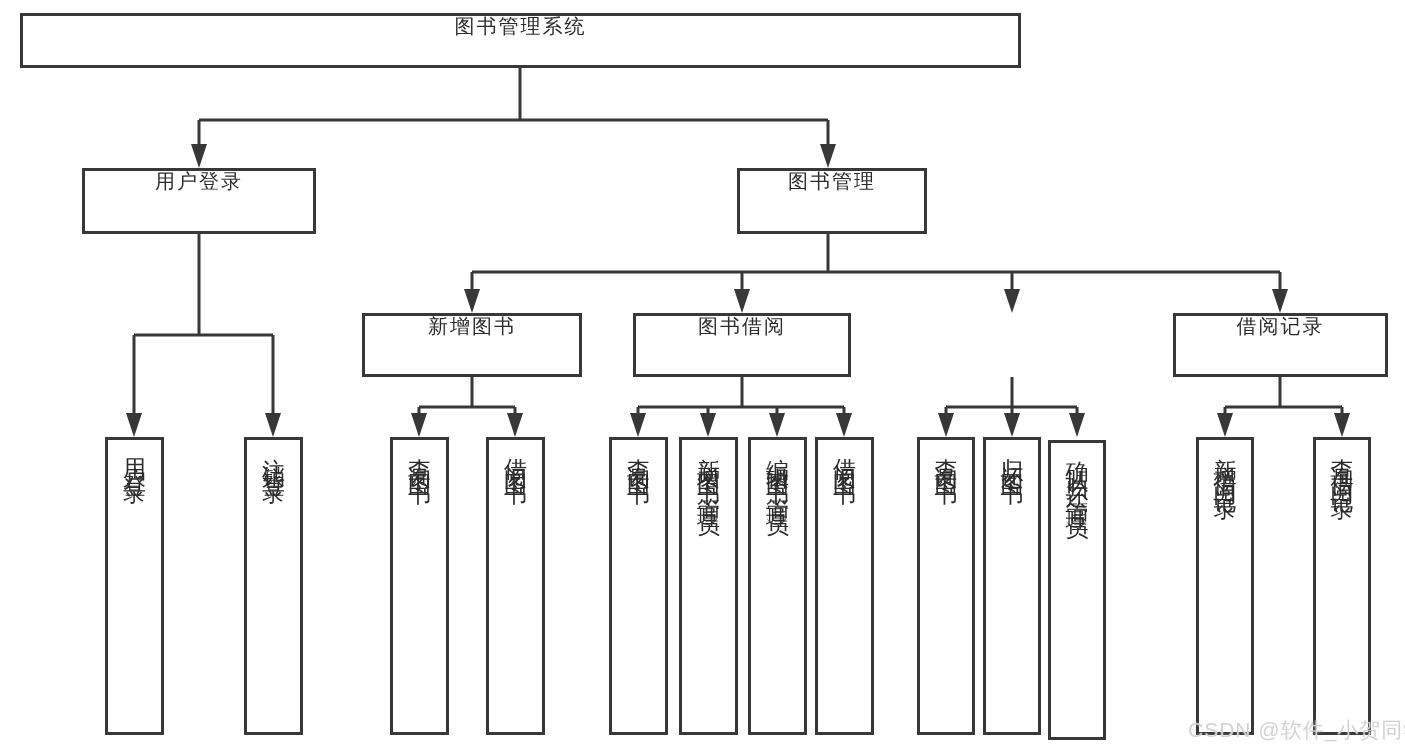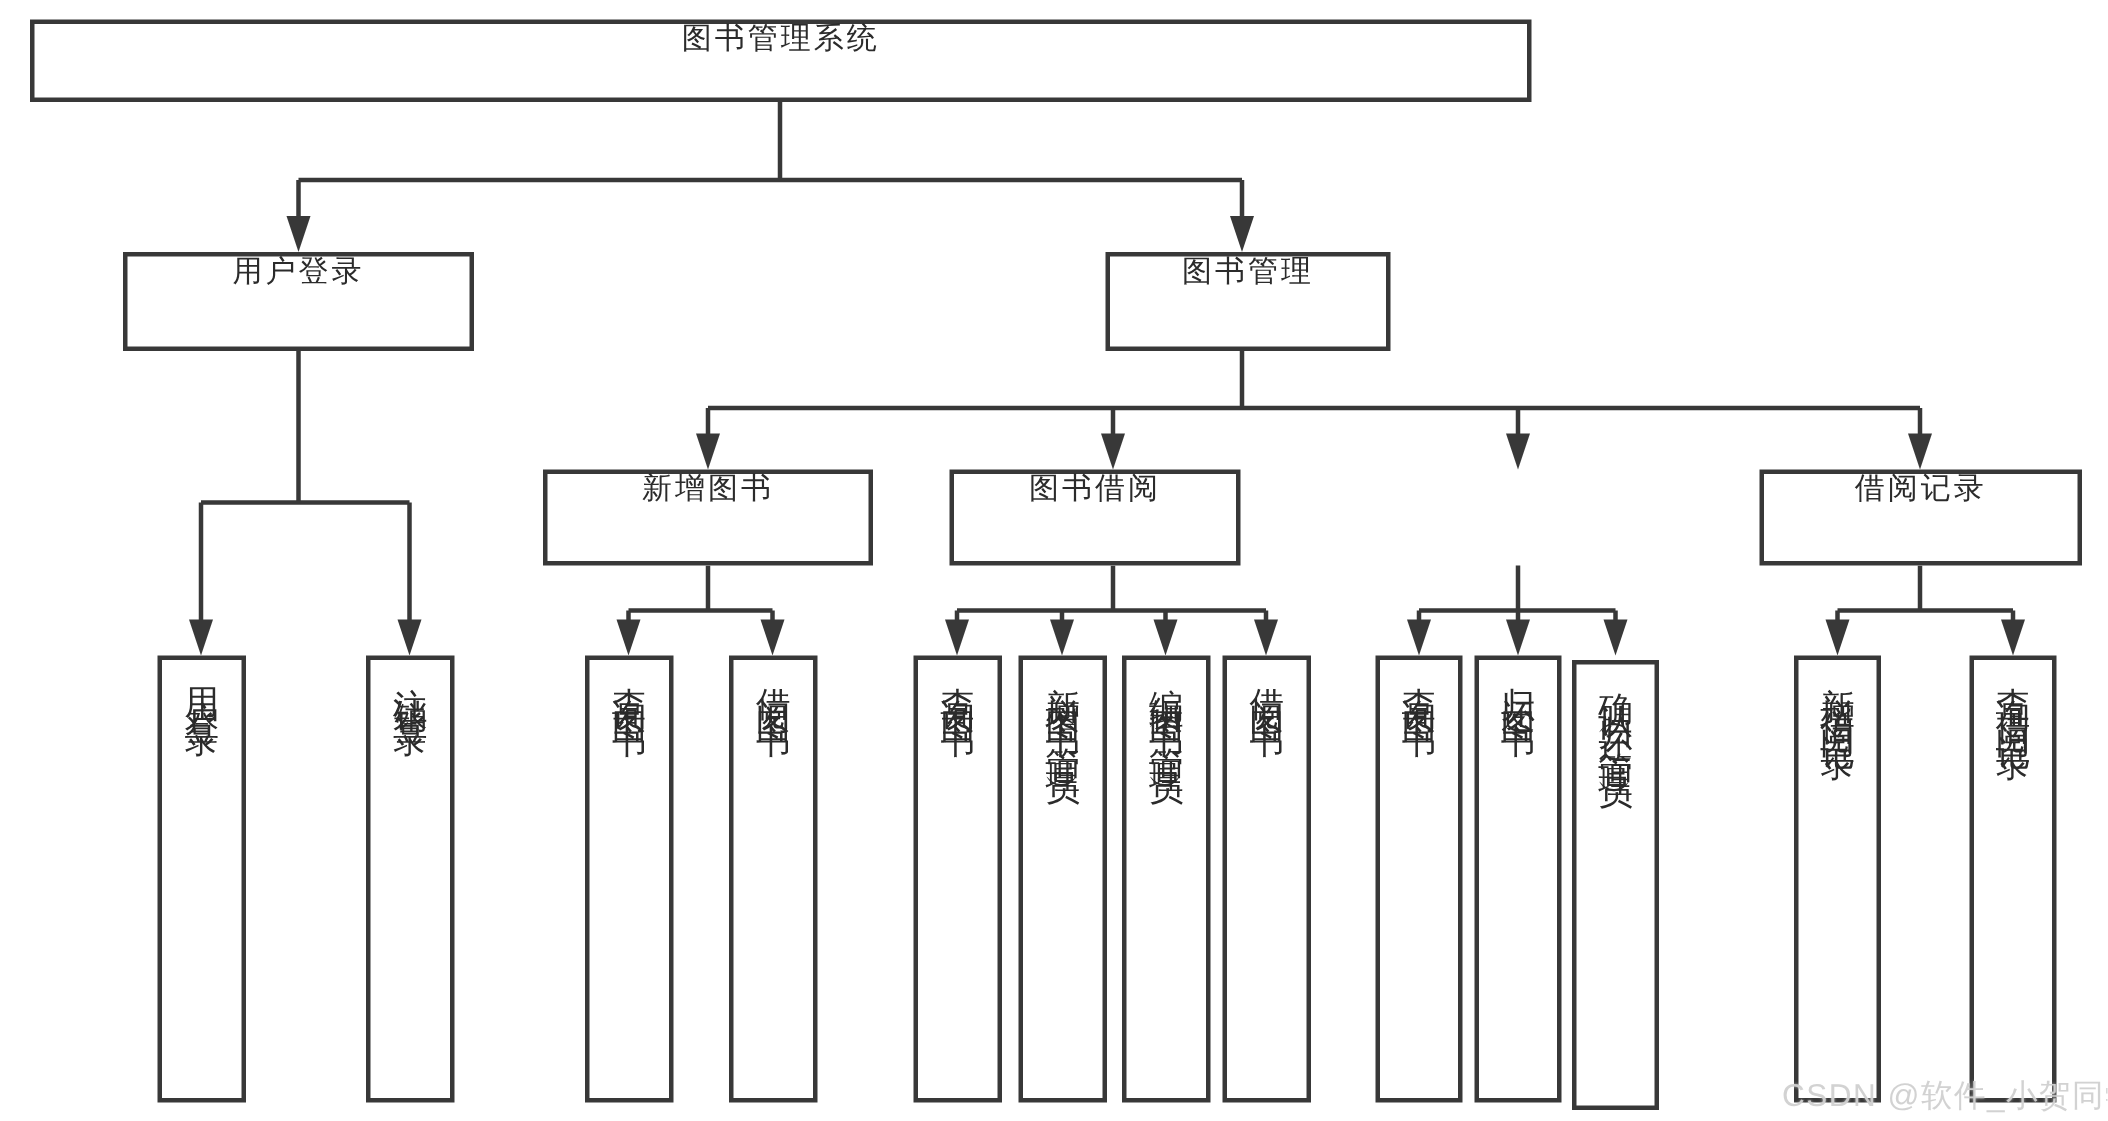--- a/index.html
+++ b/index.html
@@ -79,21 +79,21 @@
   <div class="box h" style="left:82px;top:168px;width:234px;height:66px">
     <span>用户登录</span>
   </div>
   <div class="box h" style="left:737px;top:168px;width:190px;height:66px">
     <span>图书管理</span>
   </div>
 
   <div class="box h" style="left:362px;top:313px;width:220px;height:64px">
     <span>新增图书</span>
   </div>
-  <div class="box h" style="left:633px;top:313px;width:194px;height:64px">
+  <div class="box h" style="left:633px;top:313px;width:218px;height:64px">
     <span>图书借阅</span>
   </div>
   <div class="box h" style="left:1173px;top:313px;width:215px;height:64px">
     <span>借阅记录</span>
   </div>
 
   <div class="box v" style="left:105px;top:437px;width:59px;height:298px">
     <span>用户登录</span>
   </div>
   <div class="box v" style="left:244px;top:437px;width:59px;height:298px">

